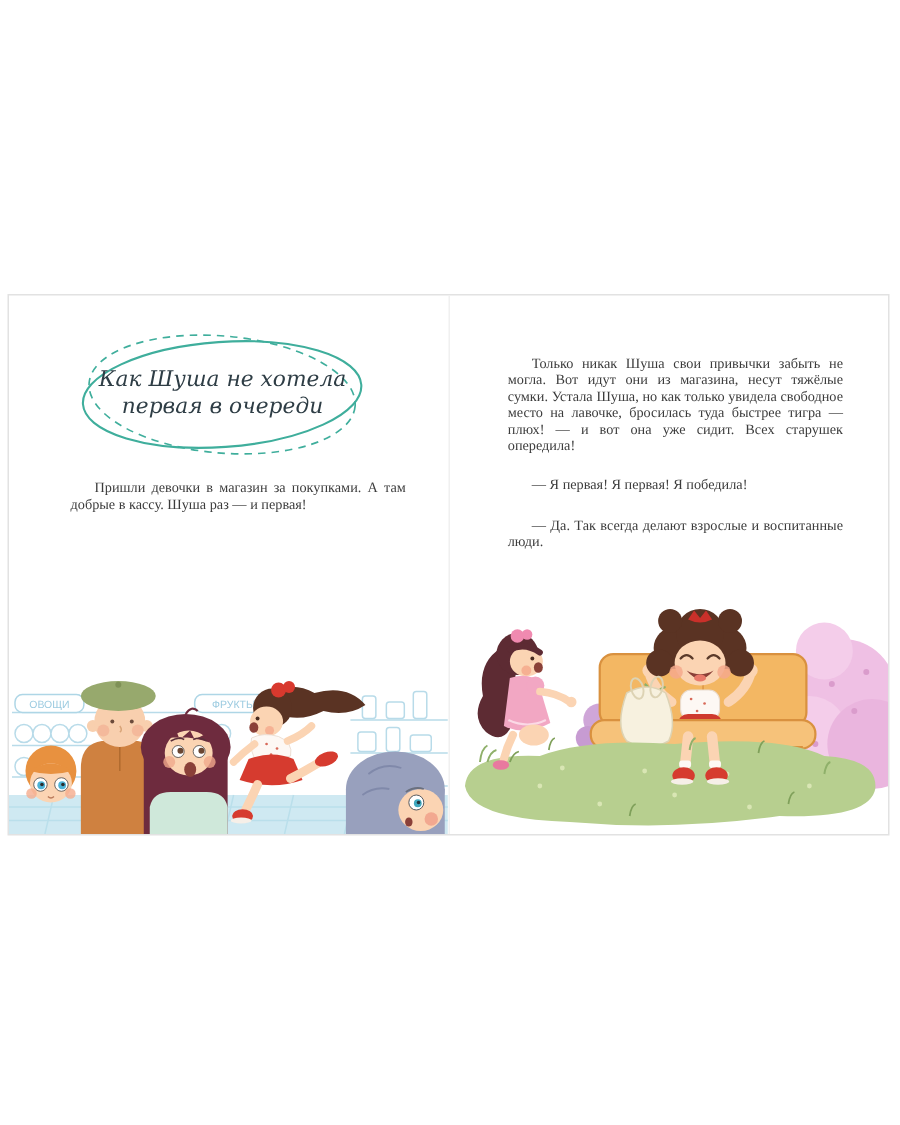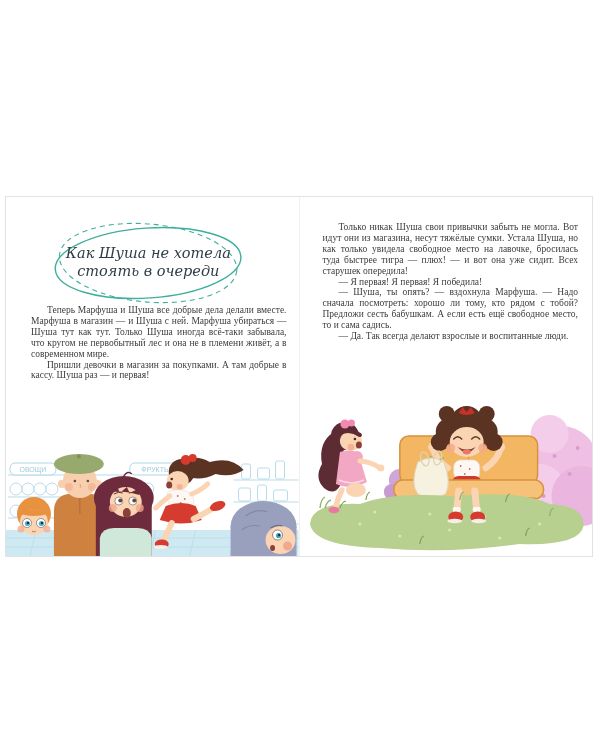--- a/index.html
+++ b/index.html
@@ -23,21 +23,21 @@
     position:absolute; inset:0; display:flex; flex-direction:column;
     justify-content:center; align-items:center;
     font-family:"DejaVu Serif", serif; font-style:italic;
     font-size:14.5px; line-height:1.22; color:#2e3d45; text-align:center;
   }
 
   .text-block {
     position:absolute; font-size:9.5px; line-height:10.9px;
     color:#3c3c3c; text-align:justify;
   }
-  .text-block p { margin:0; text-indent:16px; }
+  .text-block p { margin:16px; text-indent:16px; }
   .left .text-block  { top:108px; left:25px; right:12px; }
   .right .text-block { top:25px;  left:23px; right:14px; }
 
   .illus { position:absolute; left:0; right:0; bottom:0; width:100%; display:block; }
   .left  .illus { height:102px; }
   .right .illus { height:152px; }
 </style>
 </head>
 <body>
 
@@ -45,26 +45,25 @@
 
   <div class="page left">
 
     <div class="title-badge">
       <svg width="196" height="84" viewBox="0 0 196 84">
         <ellipse cx="98" cy="42" rx="93" ry="35" fill="none" stroke="#3fae9c" stroke-width="1.4" transform="rotate(-4 98 42)"></ellipse>
         <ellipse cx="98" cy="42" rx="89" ry="39" fill="none" stroke="#3fae9c" stroke-width="1.1" stroke-dasharray="5 4" transform="rotate(5 98 42)"></ellipse>
       </svg>
       <div class="title-text">
         <span>Как Шуша не хотела</span>
-        <span>стоять в очереди</span>
+        <span>первая в очереди</span>
       </div>
     </div>
 
     <div class="text-block">
-      <p>Теперь Марфуша и Шуша все добрые дела делали вместе. Марфуша в магазин — и Шуша с ней. Марфуша убираться — Шуша тут как тут. Только Шуша иногда всё-таки забывала, что кругом не первобытный лес и она не в племени живёт, а в современном мире.</p>
       <p>Пришли девочки в магазин за покупками. А там добрые в кассу. Шуша раз — и первая!</p>
     </div>
 
     <svg class="illus" viewBox="0 0 293 102" preserveAspectRatio="none">
 
       <g stroke="#b8dbe9" stroke-width="1" fill="none">
         <path d="M2,21 H118 M2,43 H118 M2,64 H118"></path>
         <g fill="#ffffff">
           <circle cx="10" cy="35" r="6"></circle>
             <circle cx="22" cy="35" r="6"></circle>
@@ -187,21 +186,20 @@
         <ellipse cx="37" cy="44" rx="2.5" ry="3" fill="#8a4038"></ellipse>
       </g>
     </svg>
   </div>
 
   <div class="page right">
 
     <div class="text-block">
       <p>Только никак Шуша свои привычки забыть не могла. Вот идут они из магазина, несут тяжёлые сумки. Устала Шуша, но как только увидела свободное место на лавочке, бросилась туда быстрее тигра — плюх! — и вот она уже сидит. Всех старушек опередила!</p>
       <p>— Я первая! Я первая! Я победила!</p>
-      <p>— Шуша, ты опять? — вздохнула Марфуша. — Надо сначала посмотреть: хорошо ли тому, кто рядом с тобой? Предложи сесть бабушкам. А если есть ещё свободное место, то и сама садись.</p>
       <p>— Да. Так всегда делают взрослые и воспитанные люди.</p>
     </div>
 
     <svg class="illus" viewBox="0 0 293 152" preserveAspectRatio="none">
 
       <g>
         <circle cx="262" cy="58" r="36" fill="#efc0e4"></circle>
         <circle cx="240" cy="86" r="26" fill="#f4cdea"></circle>
         <circle cx="282" cy="92" r="30" fill="#eab5de"></circle>
         <circle cx="250" cy="30" r="19" fill="#f4cdea"></circle>

